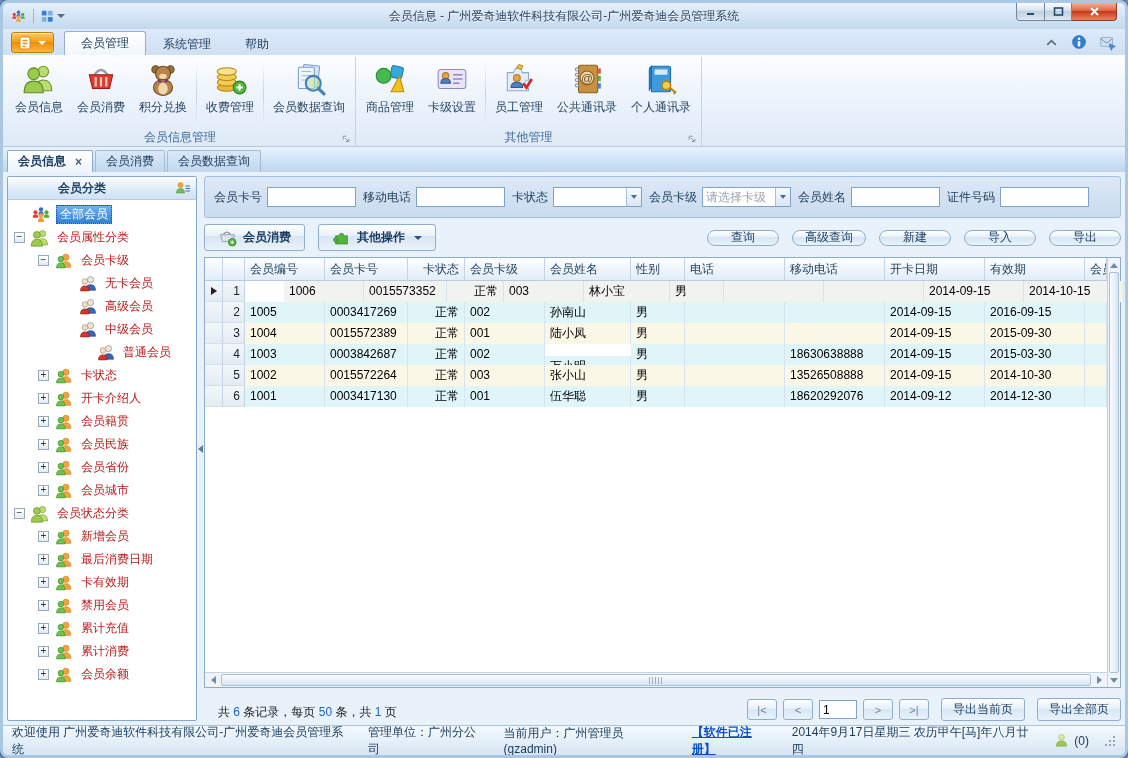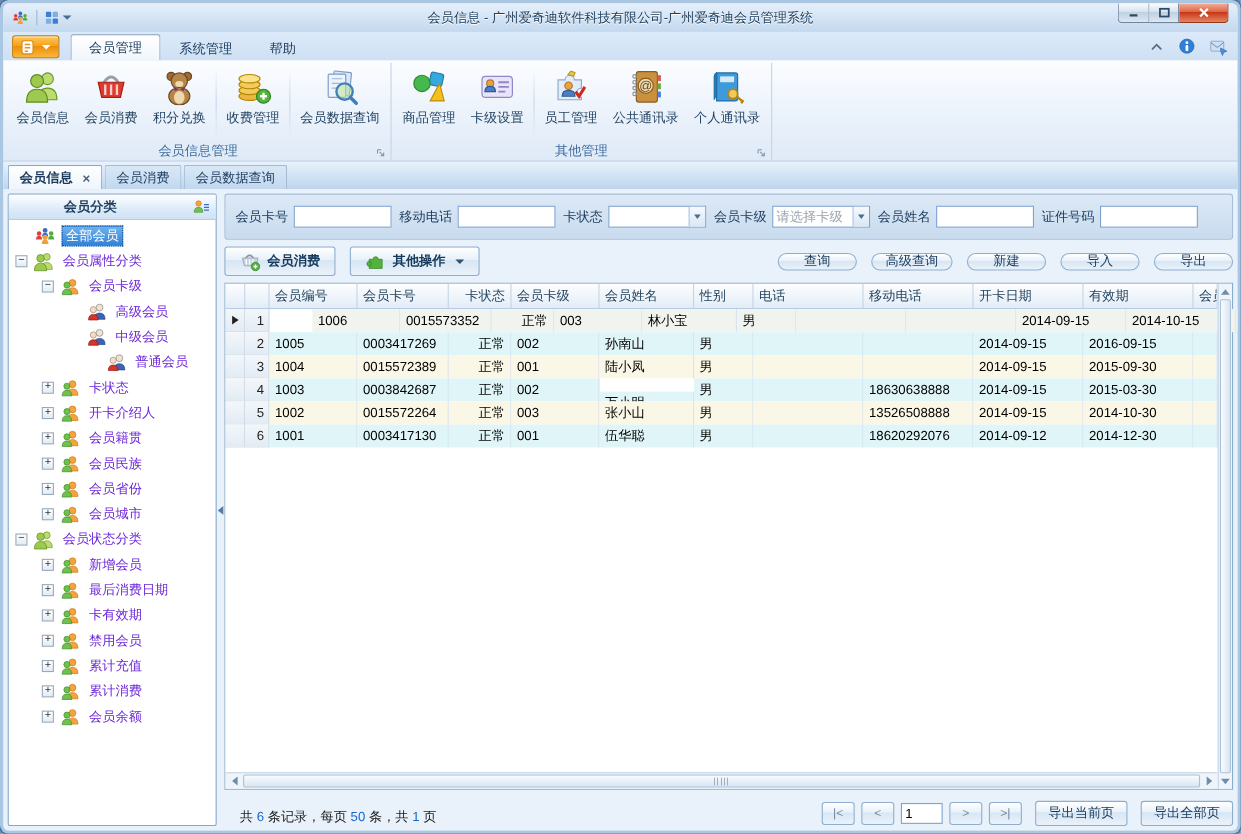--- a/index.html
+++ b/index.html
@@ -55,21 +55,21 @@
 
   .sidebar { width:190px; flex:none; border:1px solid #86a7cc; border-radius:2px; background:#fff; display:flex; flex-direction:column; }
   .sb-header { height:23px; flex:none; background:linear-gradient(#fefeff,#dcebf9 60%,#cfe2f4); border-bottom:1px solid #b7cce2; display:flex; align-items:center; padding:0 5px;gap:24px; }
   .sb-title { flex:1; text-align:center; font-weight:bold; color:#1f3f5e; }
   .tree { flex:1; overflow:hidden; padding-top:3px; }
   .tree-row { height:23px; display:flex; align-items:center; }
   .tree-exp { width:11px; height:11px; flex:none; border:1px solid #98a9bb; background:linear-gradient(#fff,#e2ebf4);
               font-size:10px; line-height:8px; text-align:center; color:#333; margin-right:5px; }
   .tree-exp.none { visibility:hidden; }
   .tree-row svg { flex:none; margin-right:4px; }
-  .tree-lbl { white-space:nowrap; padding:1px 3px; color:#6d28d9; }
+  .tree-lbl { white-space:nowrap; padding:1px 3px; color:#b91c1c; }
   .tree-lbl.sel { background:linear-gradient(#6db2f1,#3181d6); color:#fff; border:1px dotted #17508f; padding:0 3px; }
 
   .splitter { width:7px; flex:none; display:flex; align-items:center; justify-content:center; }
   .split-arrow { width:0; height:0; border-top:4px solid transparent; border-bottom:4px solid transparent; border-right:5px solid #5a7ca0; }
 
   .content { flex:1; min-width:0; display:flex; flex-direction:column; }
 
   .filterbar { height:42px; flex:none; background:linear-gradient(#dde9f6,#c8dbee); border:1px solid #a7c0da; border-radius:3px;
                display:flex; align-items:center; padding:0 9px; margin-bottom:6px; }
   .f-field { display:flex; align-items:center; margin-right:7px; }
@@ -465,20 +465,27 @@
               <use href="#sym-members"></use>
             </svg>
             <span class="tree-lbl">会员属性分类</span>
           </div>
           <div class="tree-row" style="padding-left: 30px;">
             <span class="tree-exp">−</span>
             <svg width="20" height="20">
               <use href="#sym-tree-people"></use>
             </svg>
             <span class="tree-lbl">会员卡级</span>
+          </div>
+          <div class="tree-row" style="padding-left: 54px;">
+            <span class="tree-exp none"></span>
+            <svg width="20" height="20">
+              <use href="#sym-tree-leaf"></use>
+            </svg>
+            <span class="tree-lbl">无卡会员</span>
           </div>
           <div class="tree-row" style="padding-left: 54px;">
             <span class="tree-exp none"></span>
             <svg width="20" height="20">
               <use href="#sym-tree-leaf"></use>
             </svg>
             <span class="tree-lbl">高级会员</span>
           </div>
           <div class="tree-row" style="padding-left: 54px;">
             <span class="tree-exp none"></span>
@@ -805,13 +812,27 @@
           <input class="pg-input" value="1" style="">
           <div class="btn pg-btn">&gt;</div>
           <div class="btn pg-btn">&gt;|</div>
           <div class="btn pg-export">导出当前页</div>
           <div class="btn pg-export">导出全部页</div>
         </div>
       </div>
     </div>
   </div>
 
+  <div class="statusbar">
+    <span>欢迎使用 广州爱奇迪软件科技有限公司-广州爱奇迪会员管理系统</span>
+    <span>管理单位：广州分公司</span>
+    <span>当前用户：广州管理员(gzadmin)</span>
+    <span class="sb-link">【软件已注册】</span>
+    <span>2014年9月17日星期三 农历甲午[马]年八月廿四</span>
+    <span class="sb-right">
+      <svg width="15" height="15">
+          <use href="#sym-person-small"></use>
+        </svg>
+      <span>(0)</span>
+      <span class="grip"></span>
+    </span>
+  </div>
 </div>
 
 </body></html>

